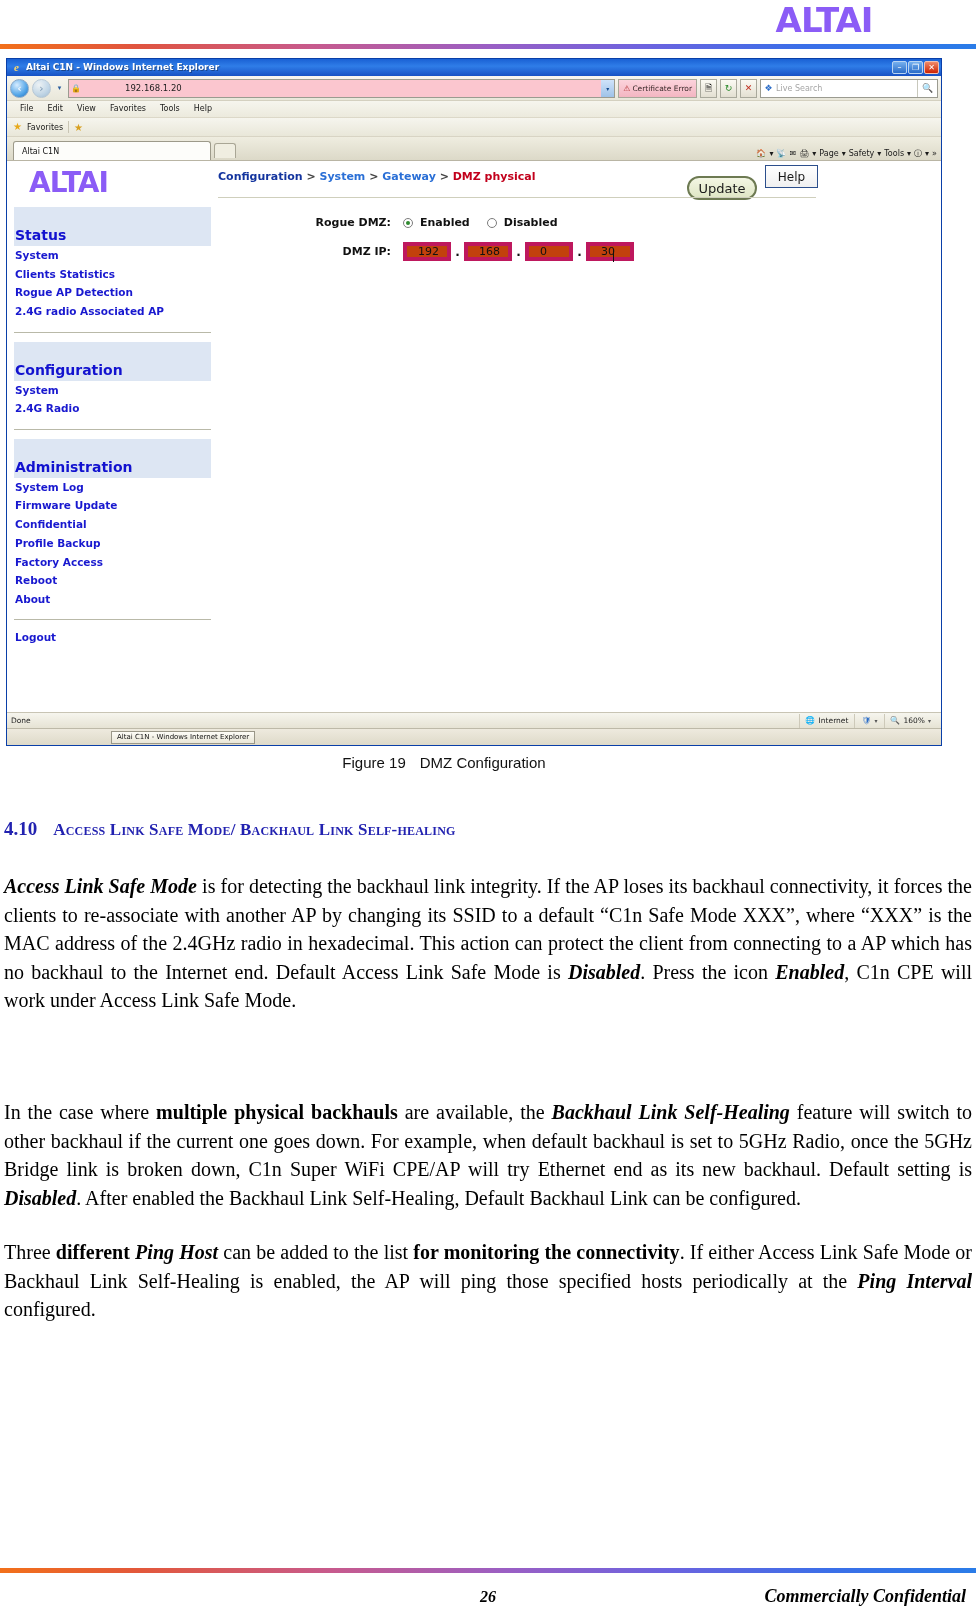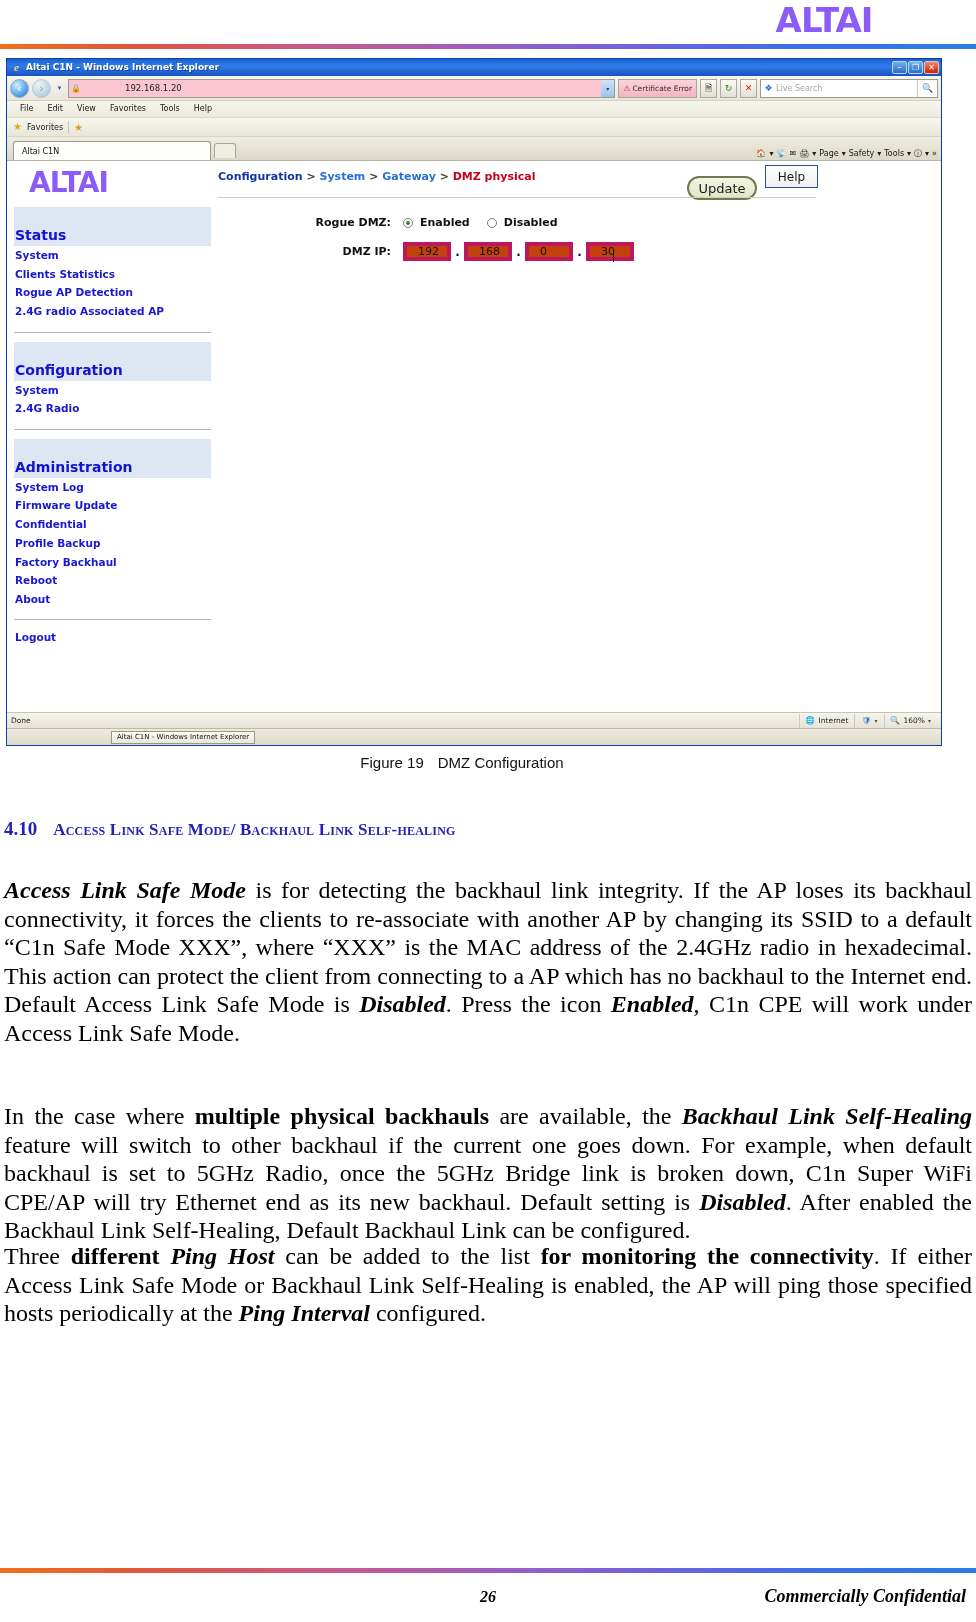--- a/index.html
+++ b/index.html
@@ -320,21 +320,21 @@
   }
   .task-btn {
     height:13px; border:1px solid #9a9788;
     background:linear-gradient(to bottom,#fdfcf6,#eae7d8);
     display:flex; align-items:center; padding:0 5px; margin-left:100px;
     font-family:"DejaVu Sans",sans-serif; font-size:7px; color:#111;
   }
 
   
   .fig-cap {
-    position:absolute; left:18px; top:754px; width:888px;
+    position:absolute; left:0; top:754px; width:888px;
     text-align:center;
     font-family:"Liberation Sans", sans-serif;
     font-size:15px; color:#111;
   }
   .fig-cap .gap { display:inline-block; width:14px; }
 
   
   .sec-head {
     position:absolute; left:4px; top:818px;
     font-family:"Liberation Serif", serif;
@@ -342,21 +342,21 @@
     white-space:nowrap;
   }
   .sec-num { font-size:19px; }
   .sec-gap { display:inline-block; width:16px; }
   .sec-title { font-size:17px; font-variant:small-caps; letter-spacing:0.2px; }
 
   
   .para {
     position:absolute; left:4px; width:968px;
     font-family:"Liberation Serif", serif;
-    font-size:24px; line-height:28.5px;
+    font-size:20px; line-height:28.5px;
     text-align:justify;
     color:#000;
   }
   .p1 { top:852px; }
   .p2 { top:1078px; }
   .p3 { top:1218px; }
   .bi { font-weight:bold; font-style:italic; }
   .b  { font-weight:bold; }
 
   
@@ -491,21 +491,21 @@
       <div class="side-head">Configuration</div>
       <div class="side-item">System</div>
       <div class="side-item">2.4G Radio</div>
       <div class="side-sep"></div>
 
       <div class="side-head">Administration</div>
       <div class="side-item">System Log</div>
       <div class="side-item">Firmware Update</div>
       <div class="side-item">Confidential</div>
       <div class="side-item">Profile Backup</div>
-      <div class="side-item">Factory Backhaul</div>
+      <div class="side-item">Factory Access</div>
       <div class="side-item">Reboot</div>
       <div class="side-item">About</div>
       <div class="side-sep thin"></div>
 
       <div class="side-item">Logout</div>
     </div>
 
     <div class="ie-main">
       <div class="form-row row-dmz">
         <span class="flabel">Rogue DMZ:</span>

